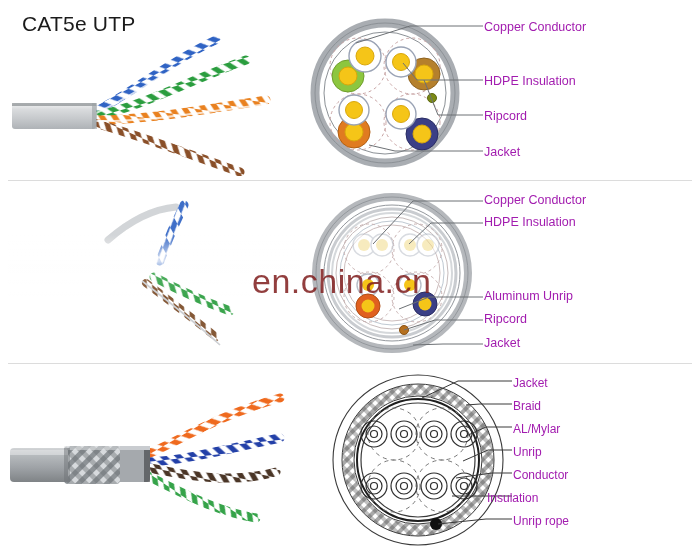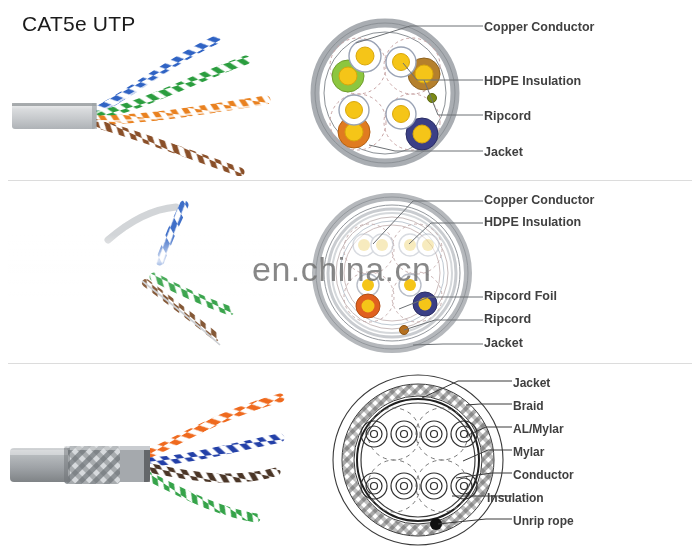--- a/index.html
+++ b/index.html
@@ -17,25 +17,25 @@
 
   .row-title{position:absolute;left:22px;top:12px;font-size:21px;color:#1b1b1b;
     letter-spacing:.2px;font-family:"Liberation Sans",sans-serif;white-space:nowrap;}
 
   
   .photo{position:absolute;left:8px;top:26px;width:292px;height:150px;}
 
   
   .xsec{position:absolute;}
   .callouts{position:absolute;}
-  .callout{position:absolute;font-size:12.5px;color:#404040;white-space:nowrap;
-    font-family:"Liberation Sans",sans-serif;font-weight:bold;}
+  .callout{position:absolute;font-size:12.5px;color:#a21caf;white-space:nowrap;
+    font-family:"Liberation Sans",sans-serif;}
   .lbl3{font-size:12px;}
 
-  .watermark{position:absolute;left:252px;top:250px;font-size:34px;color:#737373;
+  .watermark{position:absolute;left:252px;top:262px;font-size:34px;color:#7f1d1d;
     font-family:"Liberation Sans",sans-serif;letter-spacing:.5px;opacity:.85;}
 </style>
 </head>
 <body>
 
 <div class="sheet">
 
   <div class="row" id="row-utp">
 
     <div class="row-title">CAT5e UTP</div>
@@ -243,21 +243,21 @@
         <path d="M18 55 L58 12 L128 12"></path>
         <path d="M54 55 L76 34 L128 34"></path>
         <path d="M44 120 L74 108 L128 108"></path>
         <path d="M49 141 L80 131 L128 131"></path>
         <path d="M58 156 L88 155 L128 155"></path>
       </g>
     </svg>
 
     <div class="callout" style="left:484px;top:12px;">Copper Conductor</div>
     <div class="callout" style="left:484px;top:34px;">HDPE Insulation</div>
-    <div class="callout" style="left:484px;top:108px;">Ripcord Foil</div>
+    <div class="callout" style="left:484px;top:108px;">Aluminum Unrip</div>
     <div class="callout" style="left:484px;top:131px;">Ripcord</div>
     <div class="callout" style="left:484px;top:155px;">Jacket</div>
   </div>
 
   <div class="divider" id="div2"></div>
 
   <div class="row" id="row-sftp">
 
 
     <div class="photo" style="top:24px;height:158px;width:310px;">
@@ -399,21 +399,21 @@
         <path d="M63 89 L88 78 L112 78"></path>
         <path d="M56 106 L92 101 L112 101"></path>
         <path d="M52 124 L92 124 L112 124"></path>
         <path d="M38 152 L86 147 L112 147"></path>
       </g>
     </svg>
 
     <div class="callout lbl3" style="left:513px;top:12px;">Jacket</div>
     <div class="callout lbl3" style="left:513px;top:35px;">Braid</div>
     <div class="callout lbl3" style="left:513px;top:58px;">AL/Mylar</div>
-    <div class="callout lbl3" style="left:513px;top:81px;">Mylar</div>
+    <div class="callout lbl3" style="left:513px;top:81px;">Unrip</div>
     <div class="callout lbl3" style="left:513px;top:104px;">Conductor</div>
     <div class="callout lbl3" style="left:487px;top:127px;">Insulation</div>
     <div class="callout lbl3" style="left:513px;top:150px;">Unrip rope</div>
   </div>
 
   <div class="watermark">en.china.cn</div>
 
 </div>
 
 </body></html>

